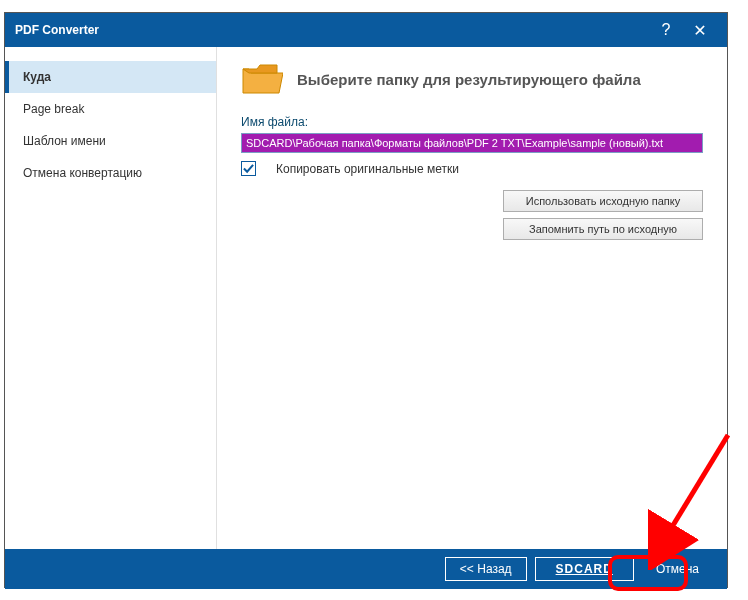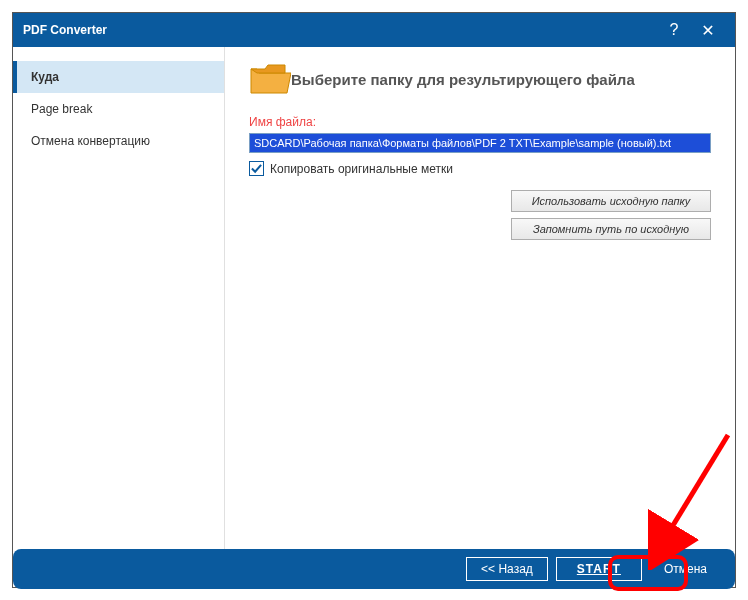--- a/index.html
+++ b/index.html
@@ -1,57 +1,58 @@
 <!DOCTYPE html>
 <html><head>
 <meta charset="utf-8">
 <style>
 * { margin: 0; padding: 0; box-sizing: border-box; font-family: Tahoma, Arial, sans-serif; }
 body { width: 748px; height: 600px; background: #fff; position: relative; overflow: hidden; }
-.outer { position: absolute; left: 12px; top: 12px; width: 724px; height: 576px; border: 1px solid #555; background: #fff; }
+.outer { position: absolute; left: 4px; top: 12px; width: 724px; height: 576px; border: 1px solid #555; background: #fff; }
 .titlebar { height: 34px; background: #0a5a9e; display: flex; align-items: center; padding: 0 10px; color: #fff; }
 .title { font-size: 12px; font-weight: bold; flex: 1; }
 .tbtn { width: 34px; height: 34px; display: flex; align-items: center; justify-content: center; color: #fff; font-size: 16px; cursor: pointer; }
 .body { display: flex; height: 502px; background: #fff; }
 .sidebar { width: 212px; background: #fff; border-right: 1px solid #e0e0e0; padding-top: 14px; }
 .nav-item { padding: 9px 18px; font-size: 12px; color: #333; cursor: pointer; }
 .nav-item.active { background: #d4e7f5; border-left: 4px solid #0a5a9e; font-weight: bold; padding-left: 14px; }
 .main { flex: 1; padding: 14px 24px; background: #fff; }
-.header { display: flex; align-items: center; margin-bottom: 18px; }
+.header { display: flex; align-items: center; gap: 14px; margin-bottom: 18px; }
 .folder-icon { width: 42px; height: 36px; }
 .heading { font-size: 15px; font-weight: bold; color: #555; }
-.label { font-size: 12px; color: #ef4444; margin-bottom: 4px; }
-.path-input { width: 100%; height: 20px; border: 1px solid #7a9fc4; background: #1d4ed8; color: #fff; font-size: 11px; padding: 2px 4px; }
-.check-row { display: flex; align-items: center; gap: 6px; margin-top: 8px; }
+.label { font-size: 12px; color: #0c4a6e; margin-bottom: 4px; }
+.path-input { width: 100%; height: 20px; border: 1px solid #7a9fc4; background: #a21caf; color: #fff; font-size: 11px; padding: 2px 4px; }
+.check-row { display: flex; align-items: center; gap: 20px; margin-top: 8px; }
 .check { width: 15px; height: 15px; border: 1px solid #0a5a9e; background: #fff; display: flex; align-items: center; justify-content: center; cursor: pointer; }
 .check svg { width: 11px; height: 11px; }
 .check-label { font-size: 12px; color: #333; }
 .btn-col { display: flex; flex-direction: column; gap: 6px; margin-top: 14px; align-items: flex-end; }
-.std-btn { width: 200px; height: 22px; border: 1px solid #adadad; background: linear-gradient(#f8f8f8, #e8e8e8); font-size: 11px; color: #333; cursor: pointer; font-style: italic; }
-.footer { height: 40px; background: #0a5a9e; display: flex; align-items: center; justify-content: flex-end; padding: 0 14px; gap: 8px; border-radius: 8px; }
+.std-btn { width: 200px; height: 22px; border: 1px solid #adadad; background: linear-gradient(#f8f8f8, #e8e8e8); font-size: 11px; color: #333; cursor: pointer; }
+.footer { height: 40px; background: #0a5a9e; display: flex; align-items: center; justify-content: flex-end; padding: 0 14px; gap: 8px; }
 .fbtn { height: 24px; padding: 0 14px; border: 1px solid #fff; background: #0a5a9e; color: #fff; font-size: 12px; cursor: pointer; }
 .fbtn.start { font-weight: bold; letter-spacing: 1px; text-decoration: underline; padding: 0 20px; }
 .fbtn.cancel { border: none; }
 .highlight-ring { position: absolute; left: 608px; top: 555px; width: 80px; height: 36px; border: 4px solid #ff0000; border-radius: 10px; pointer-events: none; }
 .arrow { position: absolute; left: 648px; top: 430px; pointer-events: none; }
 </style>
 </head>
 <body>
 
 <div class="outer">
   <div class="titlebar">
     <div class="title">PDF Converter</div>
     <div class="tbtn">?</div>
     <div class="tbtn">✕</div>
   </div>
 
   <div class="body">
     <div class="sidebar">
       <div class="nav-item active"><span>Куда</span></div>
       <div class="nav-item"><span>Page break</span></div>
+      <div class="nav-item"><span>Шаблон имени</span></div>
       <div class="nav-item"><span>Отмена конвертацию</span></div>
     </div>
 
     <div class="main">
       <div class="header">
         <svg class="folder-icon" viewBox="0 0 42 36">
           <path d="M2 8 L2 32 L38 32 L42 12 L10 12 L8 8 Z" fill="#f4b041" stroke="#cc8800" stroke-width="1"></path>
           <path d="M2 8 L16 8 L19 4 L36 4 L36 12 L8 12 Z" fill="#e89820" stroke="#cc8800" stroke-width="1"></path>
         </svg>
         <div class="heading">Выберите папку для результирующего файла</div>
@@ -71,21 +72,21 @@
 
       <div class="btn-col">
         <button class="std-btn">Использовать исходную папку</button>
         <button class="std-btn">Запомнить путь по исходную</button>
       </div>
     </div>
   </div>
 
   <div class="footer">
     <button class="fbtn">&lt;&lt; Назад</button>
-    <button class="fbtn start">START</button>
+    <button class="fbtn start">SDCARD</button>
     <button class="fbtn cancel">Отмена</button>
   </div>
 </div>
 
 <div class="highlight-ring"></div>
 <svg class="arrow" width="90" height="140">
   <defs>
       <marker id="ah" markerWidth="12" markerHeight="12" refX="6" refY="6" orient="auto">
         <path d="M0 0 L12 6 L0 12 Z" fill="#ff0000"></path>
       </marker>

